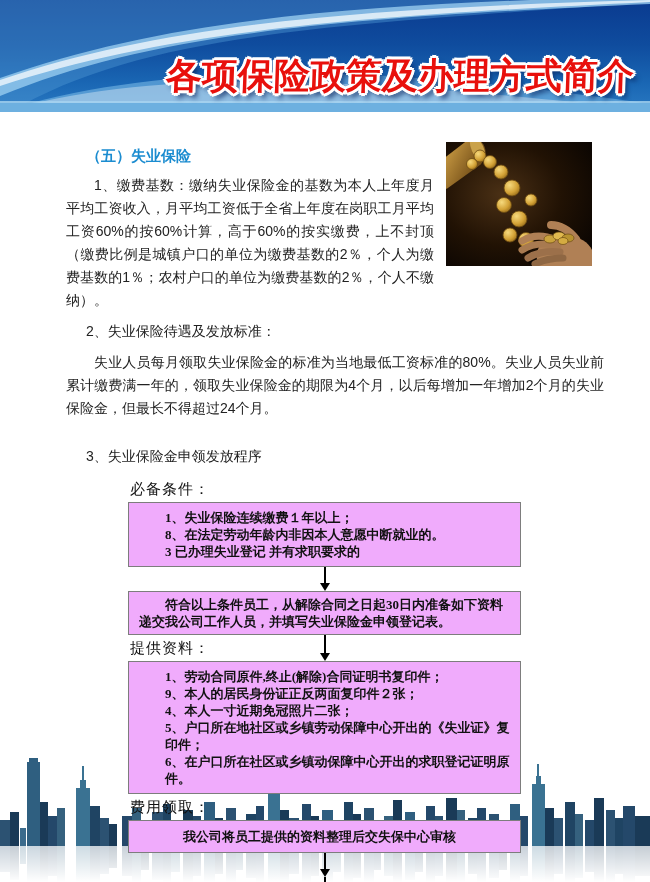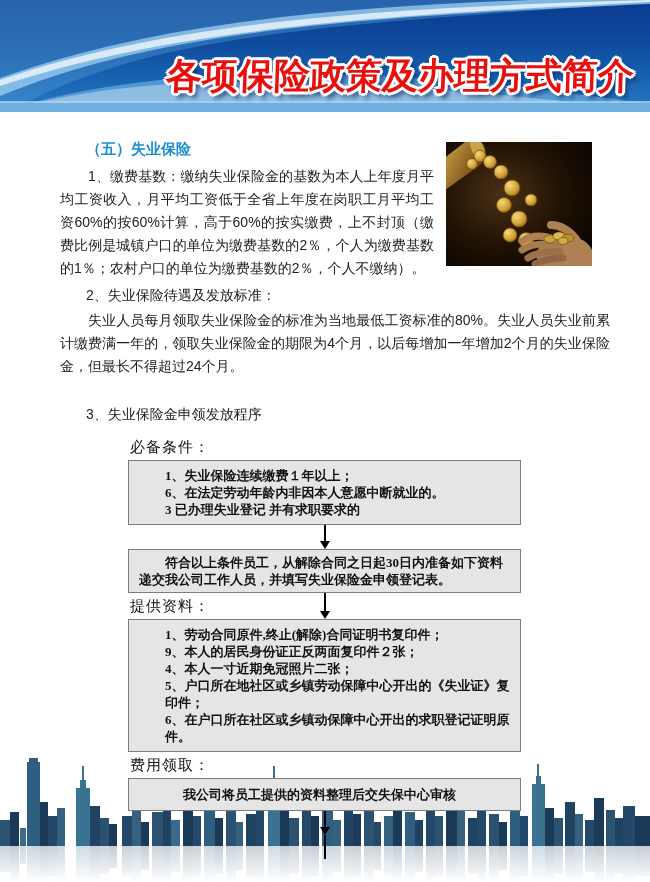--- a/index.html
+++ b/index.html
@@ -12,29 +12,29 @@
   .header svg{position:absolute;top:0;left:0;}
   .page-title{position:absolute;left:166px;top:52px;font-size:36px;font-weight:900;
     color:#e8100c;letter-spacing:0px;transform:skewX(-2deg);white-space:nowrap;
     text-shadow:-2px -2px 0 #fff,2px -2px 0 #fff,-2px 2px 0 #fff,2px 2px 0 #fff,
       -3px 0 0 #fff,3px 0 0 #fff,0 -3px 0 #fff,0 3px 0 #fff,4px 5px 5px rgba(9,35,92,.85);}
 
   
   .content{position:absolute;top:112px;left:0;width:650px;padding:28px 38px 0 58px;
     box-sizing:border-box;z-index:2;}
   .coin-image{float:right;width:146px;height:124px;margin:2px 20px 8px 12px;}
-  .section-title{margin:0 0 6px 28px;font-size:15px;font-weight:bold;color:#1b8cd0;}
-  .body-text{margin:2px;font-size:14px;line-height:23px;color:#222;text-align:justify;text-indent:2em;}
+  .section-title{margin:7px 0 6px 28px;font-size:15px;font-weight:bold;color:#1b8cd0;}
+  .body-text{margin:8px;font-size:14px;line-height:23px;color:#222;text-align:justify;text-indent:2em;}
   .body-line{margin:4px 0 0 0;font-size:14px;line-height:23px;color:#222;text-indent:2em;}
 
   
   .flowchart{width:393px;margin:8px 0 0 70px;position:relative;z-index:3;
     font-family:"Liberation Serif","DejaVu Serif",serif;color:#111;}
   .flow-label{font-size:15px;font-weight:normal;letter-spacing:1px;padding:4px 0 3px 2px;}
-  .flow-box{border:1px solid #7d7d7d;background:#e5e5e5;font-weight:bold;font-size:13px;line-height:17px;}
+  .flow-box{border:1px solid #7d7d7d;background:#f0abfc;font-weight:bold;font-size:13px;line-height:17px;}
   .box-list{padding:6px 8px 6px 36px;}
   .box-para{padding:4px 10px;}
   .box-para div{text-indent:2em;}
   .box-single{padding:7px 10px 7px 54px;}
   .arrow{height:24px;display:flex;flex-direction:column;align-items:center;}
   .arrow .line{width:2px;flex:1;background:#000;}
   .arrow .head{width:0;height:0;border-left:5px solid transparent;border-right:5px solid transparent;
     border-top:8px solid #000;margin-top:-1px;}
   .label-row{position:relative;height:26px;}
   .label-row .flow-label{position:absolute;left:0;top:0;}
@@ -115,21 +115,21 @@
     <p class="body-line">2、失业保险待遇及发放标准：</p>
     <p class="body-text">失业人员每月领取失业保险金的标准为当地最低工资标准的80%。失业人员失业前累计缴费满一年的，领取失业保险金的期限为4个月，以后每增加一年增加2个月的失业保险金，但最长不得超过24个月。</p>
     <p class="body-line" style="margin-top:25px">3、失业保险金申领发放程序</p>
 
     <div class="flowchart">
 
       <div class="flow-label">必备条件：</div>
 
       <div class="flow-box box-list">
         <div>1、失业保险连续缴费１年以上；</div>
-        <div>6、在法定劳动年龄内非因本人意愿中断就业的。</div>
+        <div>8、在法定劳动年龄内非因本人意愿中断就业的。</div>
         <div>3  已办理失业登记  并有求职要求的</div>
       </div>
 
       <div class="arrow">
           <div class="line"></div>
           <div class="head"></div>
         </div>
 
       <div class="flow-box box-para">
         <div>符合以上条件员工，从解除合同之日起30日内准备如下资料递交我公司工作人员，并填写失业保险金申领登记表。</div>

